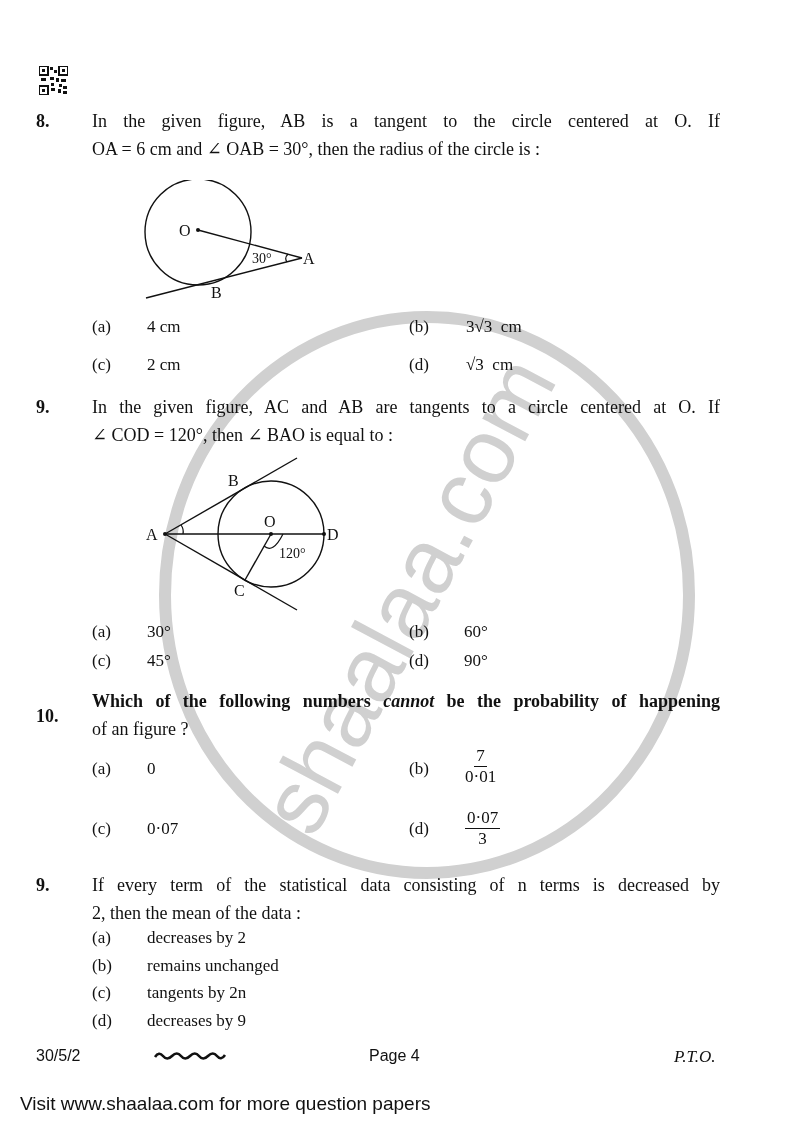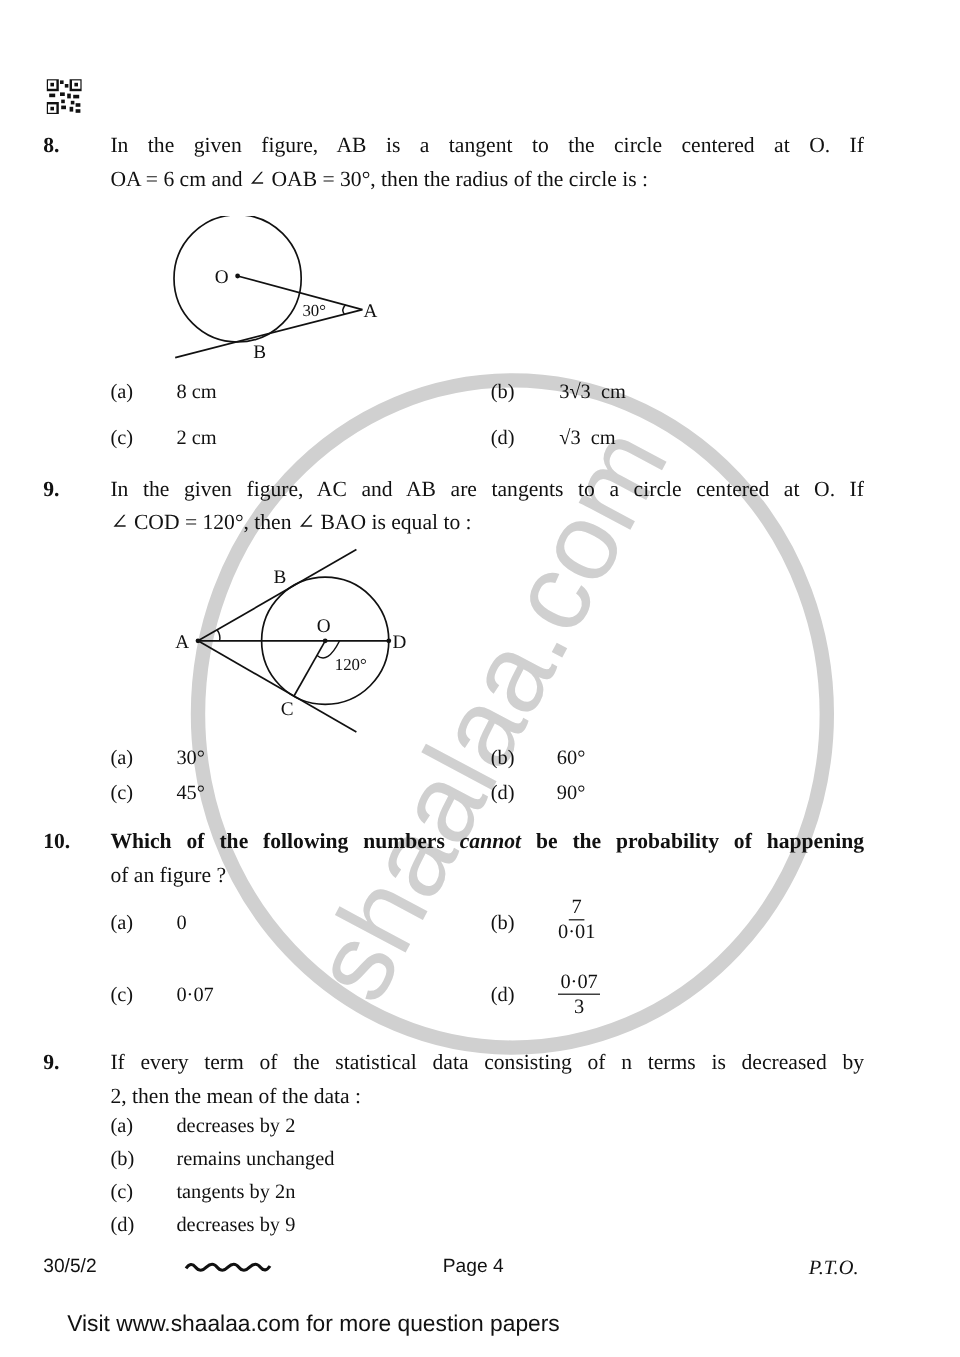--- a/index.html
+++ b/index.html
@@ -5,21 +5,21 @@
   html,body{margin:0;padding:0;background:#fff;}
   body{width:800px;height:1131px;position:relative;overflow:hidden;font-family:"DejaVu Serif","Liberation Serif",serif;color:#111;}
   .abs{position:absolute;}
   .qtext{font-family:"Liberation Serif","DejaVu Serif",serif;font-size:18px;line-height:28px;}
   .qnum{font-family:"Liberation Serif",serif;font-weight:bold;font-size:18px;}
   .opt{font-family:"Liberation Serif",serif;font-size:17px;}
   .frac{display:inline-flex;flex-direction:column;align-items:center;font-family:"Liberation Serif",serif;font-size:17px;line-height:20px;}
   .frac .num{border-bottom:1.3px solid #111;padding:0 2px;}
   .watermark{position:absolute;left:155px;top:305px;width:545px;height:580px;pointer-events:none;}
   .footer{font-family:"Liberation Sans",sans-serif;font-size:16px;}
-  .visit{font-family:"Liberation Sans",sans-serif;font-size:19px;margin-left:36px;}
+  .visit{font-family:"Liberation Sans",sans-serif;font-size:19px;}
 </style>
 </head>
 <body>
 
 <svg class="watermark" viewBox="0 0 545 580">
   <ellipse cx="272" cy="290" rx="262" ry="278" fill="none" stroke="#d0d0d0" stroke-width="12"></ellipse>
   <text x="272" y="310" text-anchor="middle" transform="rotate(-62 272 300)" font-family="Liberation Sans, sans-serif" font-size="92" fill="#d0d0d0">shaalaa.com</text>
 </svg>
 
 <svg class="abs" style="left:39px;top:66px" width="29" height="29" viewBox="0 0 29 29">
@@ -53,21 +53,21 @@
   <line x1="16" y1="118" x2="172" y2="78" stroke="#111" stroke-width="1.4"></line>
   <circle cx="68" cy="50" r="2" fill="#111"></circle>
   <path d="M158 74 Q154 78 157 82" fill="none" stroke="#111" stroke-width="1.2"></path>
   <text x="49" y="56" font-family="Liberation Serif, serif" font-size="16" fill="#111">O</text>
   <text x="173" y="84" font-family="Liberation Serif, serif" font-size="16" fill="#111">A</text>
   <text x="81" y="118" font-family="Liberation Serif, serif" font-size="16" fill="#111">B</text>
   <text x="122" y="83" font-family="Liberation Serif, serif" font-size="14" fill="#111">30°</text>
 </svg>
 
 <div class="abs opt" style="left:92px;top:317px">(a)</div>
-<div class="abs opt" style="left:147px;top:317px">8 cm</div>
+<div class="abs opt" style="left:147px;top:317px">4 cm</div>
 <div class="abs opt" style="left:409px;top:317px">(b)</div>
 <div class="abs opt" style="left:466px;top:317px;white-space:pre">3√3  cm</div>
 <div class="abs opt" style="left:92px;top:355px">(c)</div>
 <div class="abs opt" style="left:147px;top:355px">2 cm</div>
 <div class="abs opt" style="left:409px;top:355px">(d)</div>
 <div class="abs opt" style="left:466px;top:355px;white-space:pre">√3  cm</div>
 
 <div class="abs qnum" style="left:36px;top:397px">9.</div>
 <div class="abs qtext" style="left:92px;top:393px;width:628px;text-align:justify;text-align-last:justify;">In the given figure, AC and AB are tangents to a circle centered at O. If</div>
 <div class="abs qtext" style="left:92px;top:421px">∠ COD = 120°, then ∠ BAO is equal to :</div>
@@ -93,21 +93,21 @@
 
 <div class="abs opt" style="left:92px;top:622px">(a)</div>
 <div class="abs opt" style="left:147px;top:622px">30°</div>
 <div class="abs opt" style="left:409px;top:622px">(b)</div>
 <div class="abs opt" style="left:464px;top:622px">60°</div>
 <div class="abs opt" style="left:92px;top:651px">(c)</div>
 <div class="abs opt" style="left:147px;top:651px">45°</div>
 <div class="abs opt" style="left:409px;top:651px">(d)</div>
 <div class="abs opt" style="left:464px;top:651px">90°</div>
 
-<div class="abs qnum" style="left:36px;top:691px">10.</div>
+<div class="abs qnum" style="left:36px;top:706px">10.</div>
 <div class="abs qtext" style="left:92px;top:687px;width:628px;text-align:justify;text-align-last:justify;font-weight:bold;"><span>Which of the following numbers </span><b><i>cannot</i></b><span> be the probability of happening</span></div>
 <div class="abs qtext" style="left:92px;top:715px">of an figure ?</div>
 
 <div class="abs opt" style="left:92px;top:759px">(a)</div>
 <div class="abs opt" style="left:147px;top:759px">0</div>
 <div class="abs opt" style="left:409px;top:759px">(b)</div>
 <div class="abs frac" style="left:465px;top:746px">
   <span class="num">7</span>
   <span>0·01</span>
 </div>

